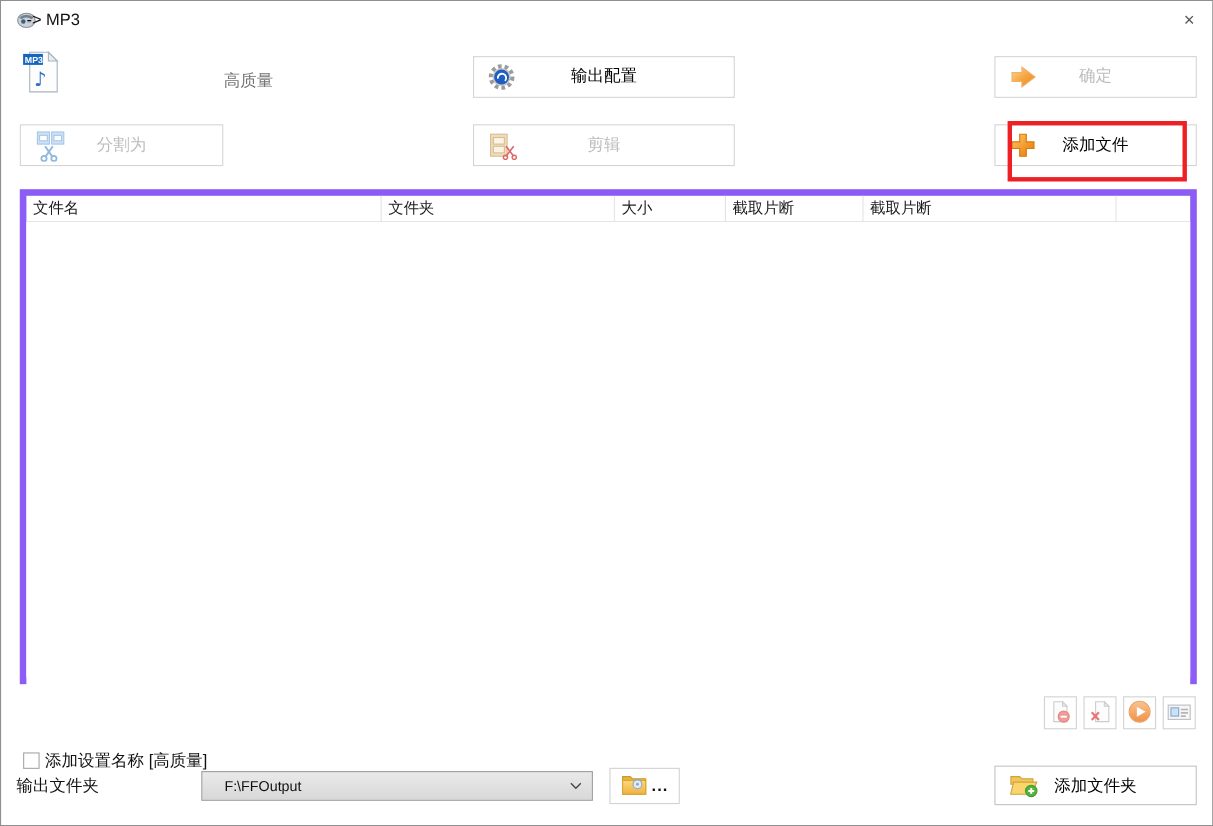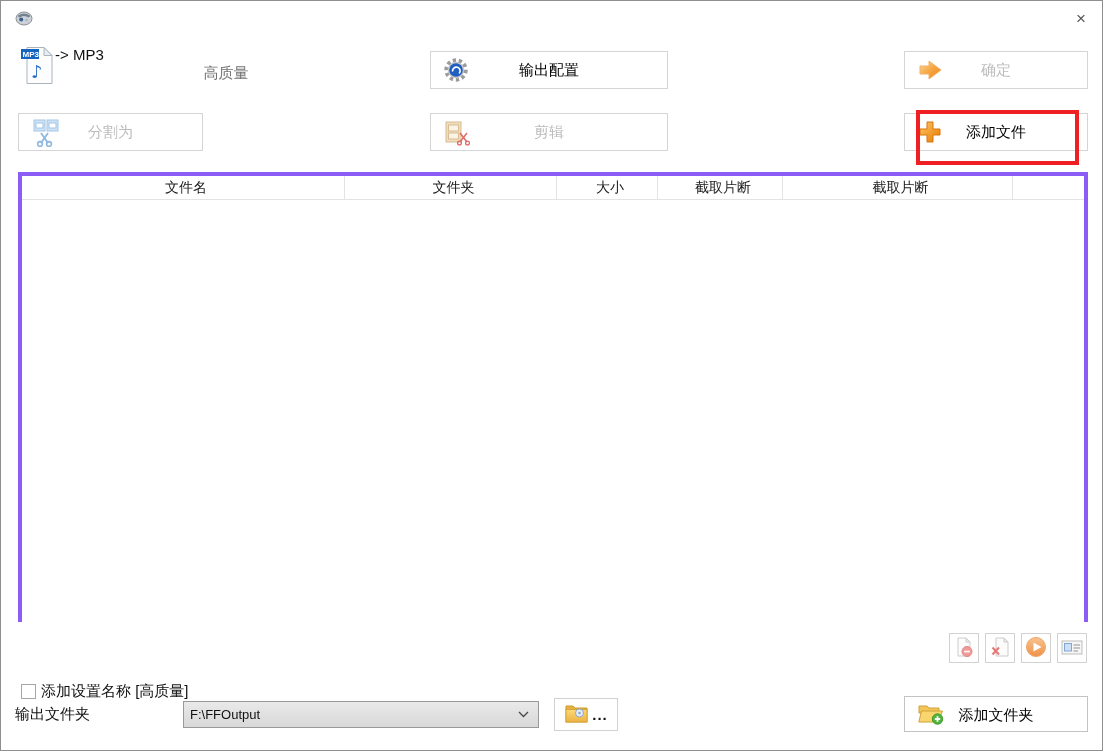--- a/index.html
+++ b/index.html
@@ -4,21 +4,21 @@
 <style>
   html,body{margin:0;padding:0;background:#fff;}
   .window{
     position:relative;width:1103px;height:751px;box-sizing:border-box;
     background:#fff;border:1px solid #8f8f8f;
     font-family:"Liberation Sans",sans-serif;color:#000;overflow:hidden;
   }
   
   .titlebar{position:absolute;left:0;top:0;width:100%;height:36px;background:#fff;}
   .app-icon{position:absolute;left:14px;top:9px;width:18px;height:16px;}
-  .win-title{position:absolute;left:54px;top:9px;font-size:15px;color:#111;margin-top:36px;}
+  .win-title{position:absolute;left:23px;top:9px;font-size:15px;color:#111;}
   .close-btn{
     position:absolute;left:1062px;top:4px;width:36px;height:28px;border:0;background:transparent;
     font-size:17px;color:#575757;cursor:pointer;line-height:28px;text-align:center;padding:0;
     font-family:"Liberation Sans",sans-serif;
   }
   
   .btn{
     position:absolute;height:38px;background:#fff;border:1px solid #d5d5d5;
     box-sizing:border-box;padding:0;cursor:pointer;font-family:"Liberation Sans",sans-serif;
   }
@@ -37,21 +37,21 @@
   .red-rect{
     position:absolute;left:915px;top:109px;width:163px;height:55px;box-sizing:border-box;
     border:4px solid #ee2024;pointer-events:none;z-index:20;
   }
   
   .mp3-file-icon{position:absolute;left:19px;top:45px;width:34px;height:40px;}
   .preset-name{position:absolute;left:150px;top:63px;width:150px;text-align:center;font-size:15px;color:#737373;}
   
   .file-table{
     position:absolute;left:17px;top:171px;width:1070px;height:450px;box-sizing:border-box;
-    background:#fff;border:4px solid #8b5cf6;text-align:center;
+    background:#fff;border:6px solid #8b5cf6;
   }
   .thead{display:flex;height:23px;border-bottom:1px solid #e3e3e3;}
   .th{
     box-sizing:border-box;font-size:14px;color:#1b1b1b;line-height:22px;padding-left:6px;
     border-right:1px solid #e3e3e3;overflow:hidden;white-space:nowrap;cursor:default;
   }
   .th:last-child{border-right:0;}
   .tbody{height:425px;background:#fff;}
   
   .append-row{position:absolute;left:20px;top:681px;display:flex;align-items:center;cursor:default;}
@@ -66,21 +66,21 @@
     border:1px solid #d2d2d2;padding:0;cursor:pointer;display:flex;align-items:center;justify-content:center;
   }
   #mini-remove{left:948px;} #mini-clear{left:984px;} #mini-play{left:1020px;} #mini-option{left:1056px;}
   
   .out-label{position:absolute;left:14px;top:704px;font-size:15px;color:#111;}
   .combobox{
     position:absolute;left:182px;top:700px;width:356px;height:27px;box-sizing:border-box;
     border:1px solid #999;background:linear-gradient(#e9e9e9,#d8d8d8);cursor:pointer;
     display:flex;align-items:center;
   }
-  .combo-value{font-size:13px;color:#111;padding-left:6px;flex:1;white-space:nowrap;overflow:hidden;}
+  .combo-value{font-size:13px;color:#111;padding-left:20px;flex:1;white-space:nowrap;overflow:hidden;}
   .combo-chev{padding-right:9px;display:inline-flex;}
   .browse-btn{
     position:absolute;left:553px;top:697px;width:64px;height:33px;box-sizing:border-box;background:#fff;
     border:1px solid #d2d2d2;cursor:pointer;display:flex;align-items:center;justify-content:center;gap:3px;
     font-family:"Liberation Sans",sans-serif;
   }
   .browse-dots{font-size:15px;font-weight:bold;color:#111;letter-spacing:1px;line-height:10px;}
 </style>
 </head>
 <body>

